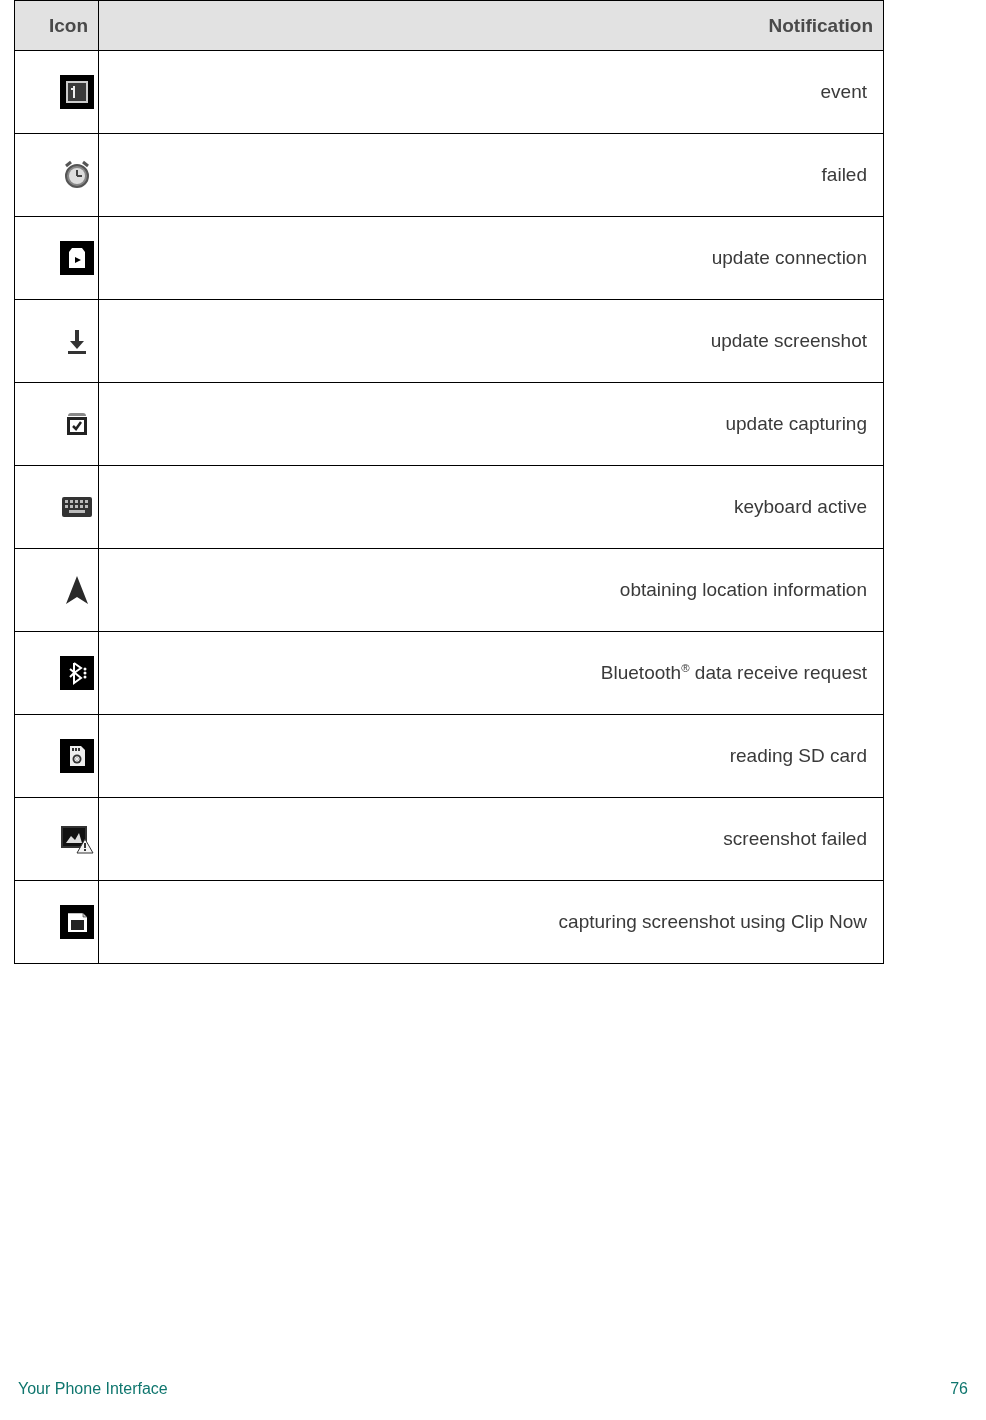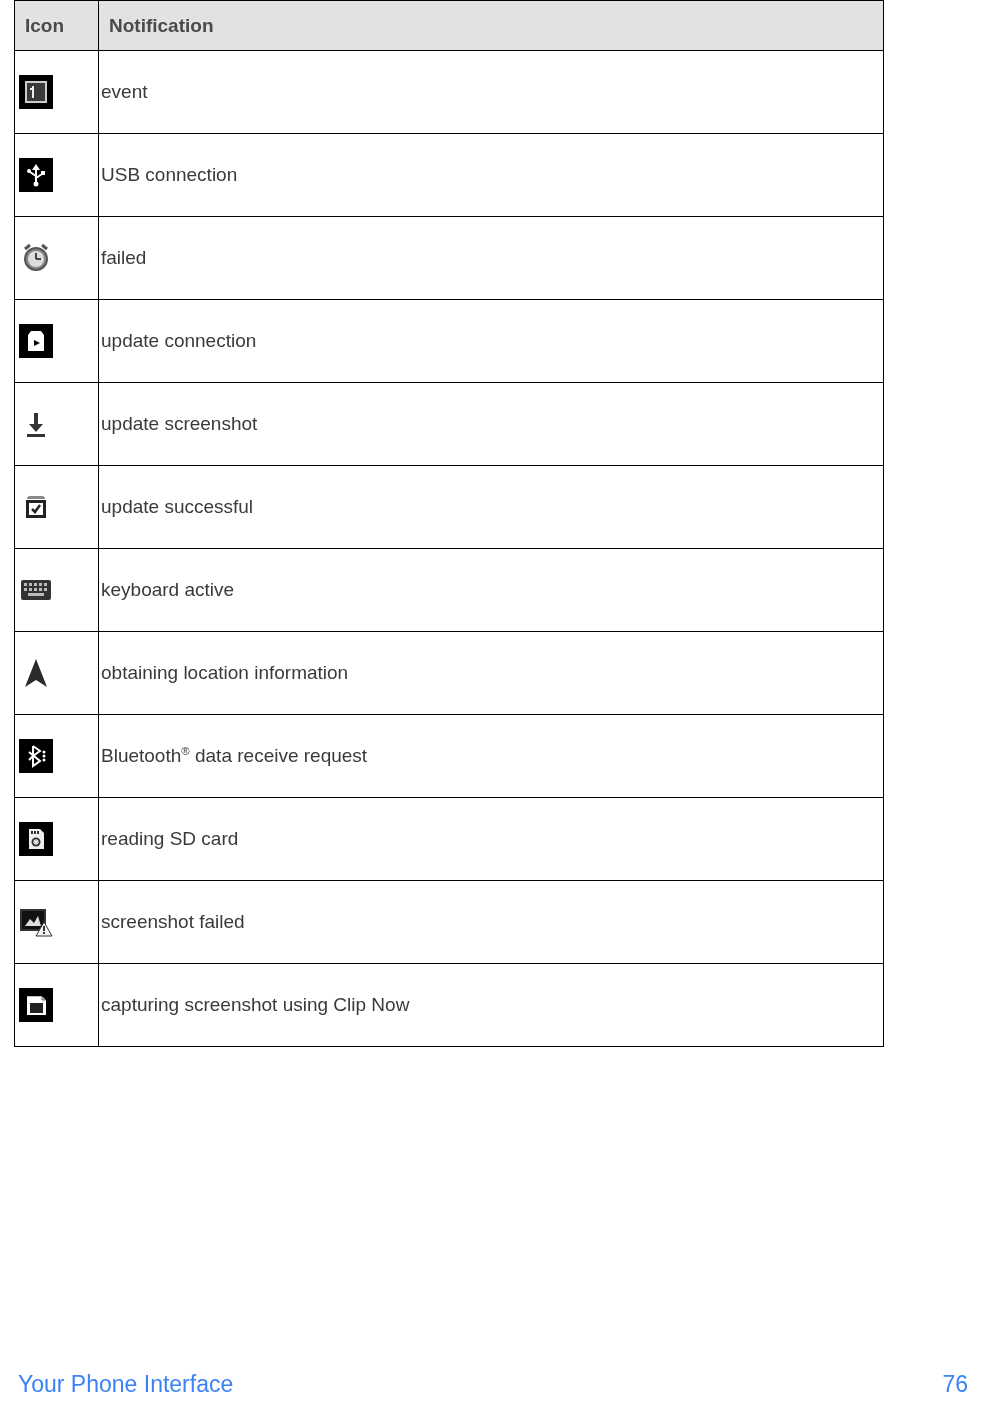--- a/index.html
+++ b/index.html
@@ -16,63 +16,63 @@
     }
     table.notif-table {
       width: 870px;
       border-collapse: collapse;
       table-layout: fixed;
       margin-left: 0;
     }
     table.notif-table th, table.notif-table td {
       border: 1px solid #000;
       vertical-align: middle;
-      text-align: left;
+      text-align: right;
     }
     table.notif-table th {
       background: #e2e2e2;
       font-weight: bold;
       color: #4a4a4a;
       font-size: 19px;
       height: 50px;
       padding: 8px 10px;
     }
     col.icon-col { width: 84px; }
     col.notif-col { width: auto; }
     td.icon-cell {
       height: 83px;
       text-align: center;
       padding: 4px;
     }
     td.notif-cell {
       font-size: 19px;
       color: #3a3a3a;
-      padding: 8px 2px;
+      padding: 8px 16px;
       margin-top: 44px;
     }
     .icon-box {
       width: 34px;
       height: 34px;
       display: inline-flex;
       align-items: center;
       justify-content: center;
       vertical-align: middle;
     }
     .icon-box.dark { background: #000; }
     .icon-box svg { display: block; }
     sup { font-size: 0.6em; vertical-align: super; }
     .footer {
       position: absolute;
       bottom: 22px;
       left: 18px;
       right: 18px;
       display: flex;
       justify-content: space-between;
-      font-size: 23px;
-      color: #3b82f6;
+      font-size: 16px;
+      color: #0f766e;
     }
   </style>
 </head>
 <body>
 
 <div class="page-content">
   <table class="notif-table">
     <colgroup>
         <col class="icon-col">
         <col class="notif-col">
@@ -88,34 +88,20 @@
           <td class="icon-cell"><div class="icon-box dark">
               <svg width="26" height="26">
                 <rect x="3" y="3" width="20" height="20" fill="#3a3a3a" stroke="#ccc" stroke-width="2"></rect>
                 <rect x="9" y="7" width="2" height="12" fill="#eee"></rect>
                 <rect x="7" y="9" width="3" height="2" fill="#eee"></rect>
               </svg>
             </div></td>
           <td class="notif-cell">event</td>
         </tr>
         <tr>
-          <td class="icon-cell"><div class="icon-box dark">
-              <svg width="26" height="26">
-                <line x1="13" y1="4" x2="13" y2="22" stroke="#fff" stroke-width="2"></line>
-                <polygon points="13,2 9,8 17,8" fill="#fff"></polygon>
-                <line x1="13" y1="14" x2="7" y2="10" stroke="#fff" stroke-width="2"></line>
-                <circle cx="6" cy="9" r="2" fill="#fff"></circle>
-                <line x1="13" y1="16" x2="19" y2="12" stroke="#fff" stroke-width="2"></line>
-                <rect x="18" y="9" width="4" height="4" fill="#fff"></rect>
-                <circle cx="13" cy="22" r="2.5" fill="#fff"></circle>
-              </svg>
-            </div></td>
-          <td class="notif-cell">USB connection</td>
-        </tr>
-        <tr>
           <td class="icon-cell"><div class="icon-box">
               <svg width="34" height="34">
                 <circle cx="17" cy="18" r="11" fill="#888" stroke="#555" stroke-width="2"></circle>
                 <circle cx="17" cy="18" r="8" fill="#ddd"></circle>
                 <line x1="17" y1="18" x2="17" y2="12" stroke="#444" stroke-width="2"></line>
                 <line x1="17" y1="18" x2="22" y2="18" stroke="#444" stroke-width="2"></line>
                 <line x1="6" y1="8" x2="11" y2="4" stroke="#555" stroke-width="3"></line>
                 <line x1="28" y1="8" x2="23" y2="4" stroke="#555" stroke-width="3"></line>
               </svg>
             </div></td>
@@ -143,21 +129,21 @@
         </tr>
         <tr>
           <td class="icon-cell"><div class="icon-box">
               <svg width="30" height="30">
                 <path d="M9 4 h12 a3 3 0 0 1 3 3 h-18 a3 3 0 0 1 3 -3 z" fill="#888"></path>
                 <rect x="5" y="8" width="20" height="18" fill="#222"></rect>
                 <rect x="8" y="11" width="14" height="12" fill="#fff"></rect>
                 <polyline points="11,17 14,20 19,13" fill="none" stroke="#222" stroke-width="2.5"></polyline>
               </svg>
             </div></td>
-          <td class="notif-cell">update successful</td>
+          <td class="notif-cell">update capturing</td>
         </tr>
         <tr>
           <td class="icon-cell"><div class="icon-box">
               <svg width="32" height="22">
                 <rect x="1" y="1" width="30" height="20" fill="#333" rx="2"></rect>
                 <g fill="#bbb">
                   <rect x="4" y="4" width="3" height="3"></rect>
                   <rect x="9" y="4" width="3" height="3"></rect>
                   <rect x="14" y="4" width="3" height="3"></rect>
                   <rect x="19" y="4" width="3" height="3"></rect>

